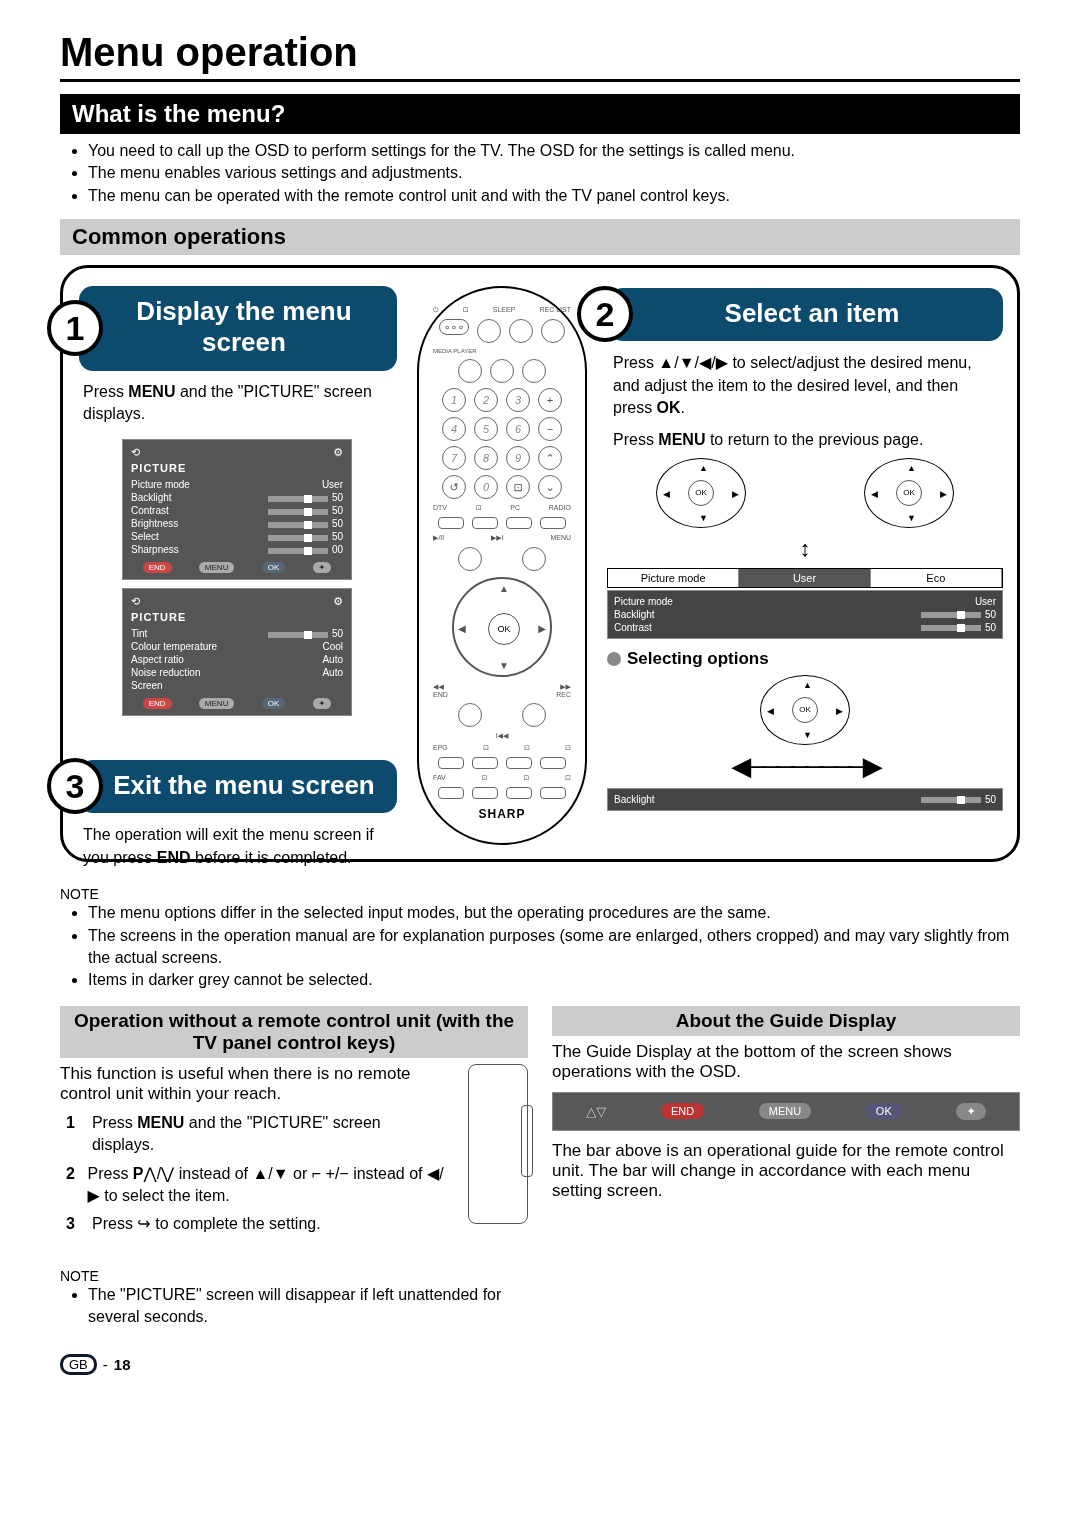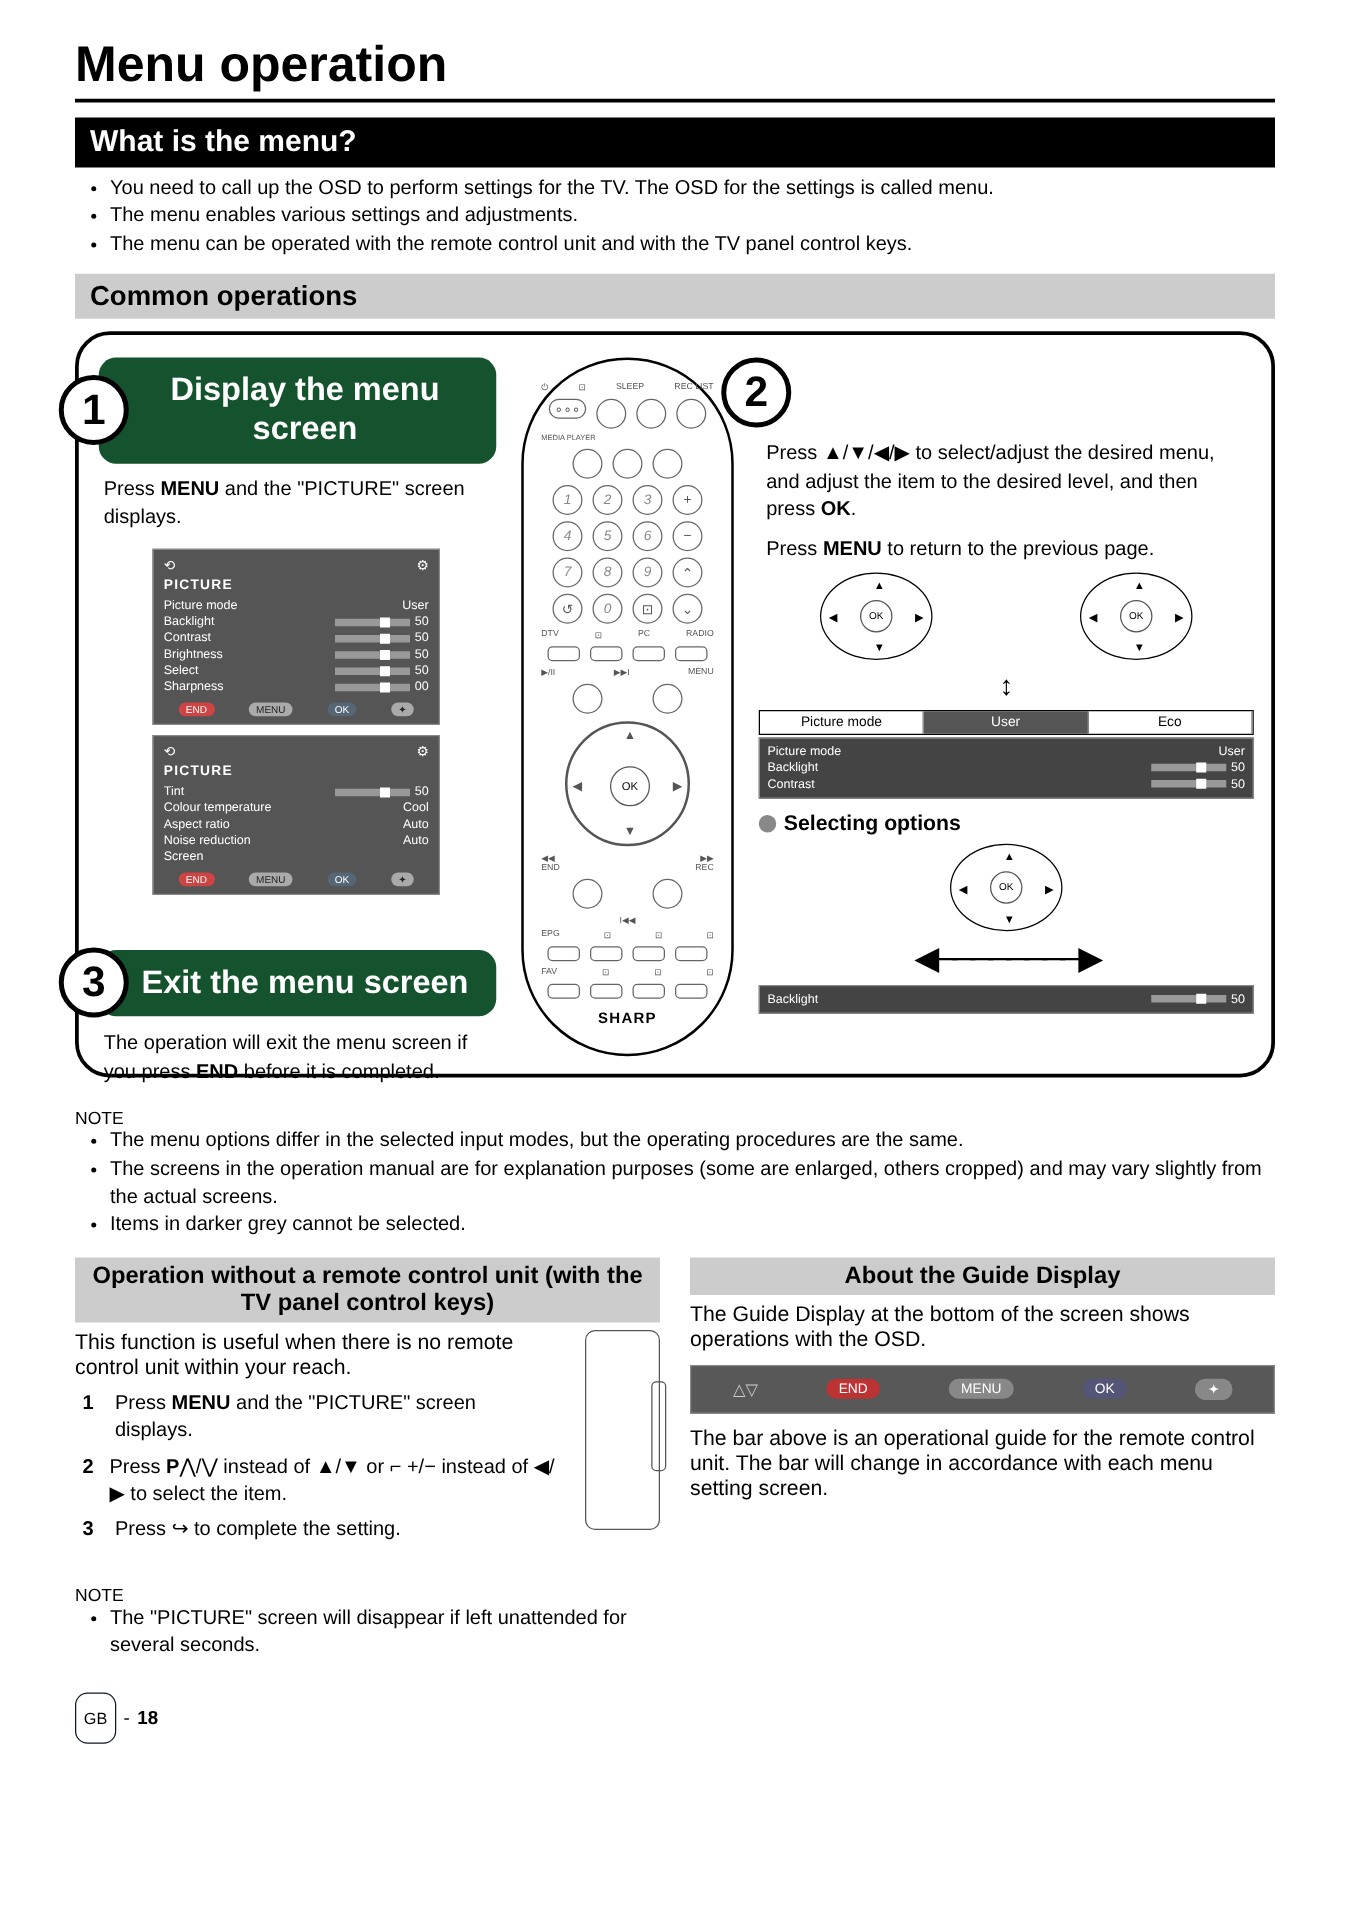--- a/index.html
+++ b/index.html
@@ -11,21 +11,21 @@
   .subsection-grey { background: #ccc; color: #000; font-weight: bold; font-size: 19px; padding: 4px 0; text-align: center; margin-bottom: 6px; }
   ul.bullets { list-style: disc; margin-left: 28px; margin-bottom: 8px; }
   ul.bullets li { font-size: 16px; line-height: 1.4; }
   .diagram-wrap { border: 3px solid #000; border-radius: 28px; position: relative; padding: 18px 14px 14px 14px; margin-top: 10px; }
   .columns { display: flex; gap: 10px; align-items:flex-start; }
   .col-left { width: 320px; display:flex; flex-direction:column; gap:340px; }
   .col-mid  { flex: 0 0 190px; display:flex; justify-content:center; }
   .col-right{ flex: 1; }
   .circle-num { position: relative; width: 56px; height: 56px; border-radius: 50%; border: 4px solid #000; background:#fff; display:flex; align-items:center; justify-content:center; font-size: 34px; font-weight:bold; z-index:2; }
   .step-header { position: relative; display:flex; align-items:center; margin-left:-30px; }
-  .step-title { background:#14532d; color:#fff; font-weight:bold; font-size:26px; text-align:center; border-radius:14px; padding:10px 18px 12px 30px; margin-left:-24px; line-height:1.2; flex:1; }
+  .step-title { background:#0c4a6e; color:#fff; font-weight:bold; font-size:26px; text-align:center; border-radius:14px; padding:10px 18px 12px 30px; margin-left:-24px; line-height:1.2; flex:1; }
   .step-body { font-size:16px; line-height:1.4; padding: 10px 6px 6px 6px; }
   .picture-box { border:1px solid #888; background:#555; color:#fff; font-size:11px; width: 230px; margin:8px auto; padding:6px 8px; position:relative; }
   .picture-box .top-icons { display:flex; justify-content:space-between; margin-bottom:3px; }
   .picture-title { text-align:left; font-weight:bold; letter-spacing:1px; margin-bottom:4px; }
   .pb-row { display:flex; justify-content:space-between; font-size:10px; padding:1px 0; }
   .slider { display:inline-block; width:60px; height:6px; background:#999; position:relative; vertical-align:middle; margin:0 4px;}
   .slider::after{content:"";position:absolute;right:16px;top:-1px;width:8px;height:8px;background:#fff;}
   .pb-foot { display:flex; justify-content:space-around; margin-top:6px; gap:4px; }
   .pill { display:inline-block; background:#aaa; color:#222; font-size:8px; padding:1px 6px; border-radius:8px; }
   .pill.red{background:#c44;color:#fff;}
@@ -62,21 +62,21 @@
   .num-list .item{ display:flex; gap:10px; margin-bottom:6px; font-size:16px; line-height:1.4;}
   .num-list .n{ font-weight:bold; width:16px;}
   .tv-side{ width:60px; height:160px; border:1.5px solid #555; border-radius:8px; margin-left:auto; position:relative;}
   .tv-side::after{content:"";position:absolute;right:-6px;top:40px;width:10px;height:70px;border:1px solid #555;border-radius:4px;}
   .guide-bar{ border:1px solid #888; background:#585858; display:flex; align-items:center; justify-content:space-around; padding:10px 6px; margin:10px 0;}
   .guide-bar .g-pill{background:#888;color:#fff;font-size:11px;padding:2px 10px;border-radius:10px;}
   .guide-bar .g-pill.red{background:#b33;}
   .guide-bar .g-pill.blue{background:#557;}
   .guide-bar .tri{color:#ccc;font-size:13px;}
   .footer{ display:flex; align-items:center; gap:6px; font-size:15px; margin-top:18px;}
-  .footer .gb{border:1px solid #0f172a;border-radius:10px;padding:12px 6px;font-size:13px;}
+  .footer .gb{border:3px solid #0f172a;border-radius:10px;padding:0 6px;font-size:13px;}
   .tri-sym{font-family: 'Arial';}
 </style>
 </head>
 <body>
 
 <div class="page-title">Menu operation</div>
 <hr class="hr-thick">
 
 <div class="section-black">What is the menu?</div>
 <ul class="bullets">
@@ -303,20 +303,21 @@
             <span class="rbtn sq"></span>
           </div>
         <div class="remote-brand">SHARP</div>
       </div>
     </div>
 
     <div class="col-right">
       <div>
         <div class="step-header" style="margin-left:-30px;">
           <div class="circle-num">2</div>
+          <div class="step-title">Select an item</div>
         </div>
         <div class="step-body">
           <p><span>Press </span><span class="tri-sym">▲/▼/◀/▶</span><span> to select/adjust the desired menu, and adjust the item to the desired level, and then press </span><b>OK</b><span>.</span></p>
           <p style="margin-top:10px;"><span>Press </span><b>MENU</b><span> to return to the previous page.</span></p>
         </div>
 
         <div class="mini-remote-row">
           <div class="mini-remote">
             <span class="a" style="top:4px;left:42px;">▲</span>
             <span class="a" style="bottom:4px;left:42px;">▼</span>

